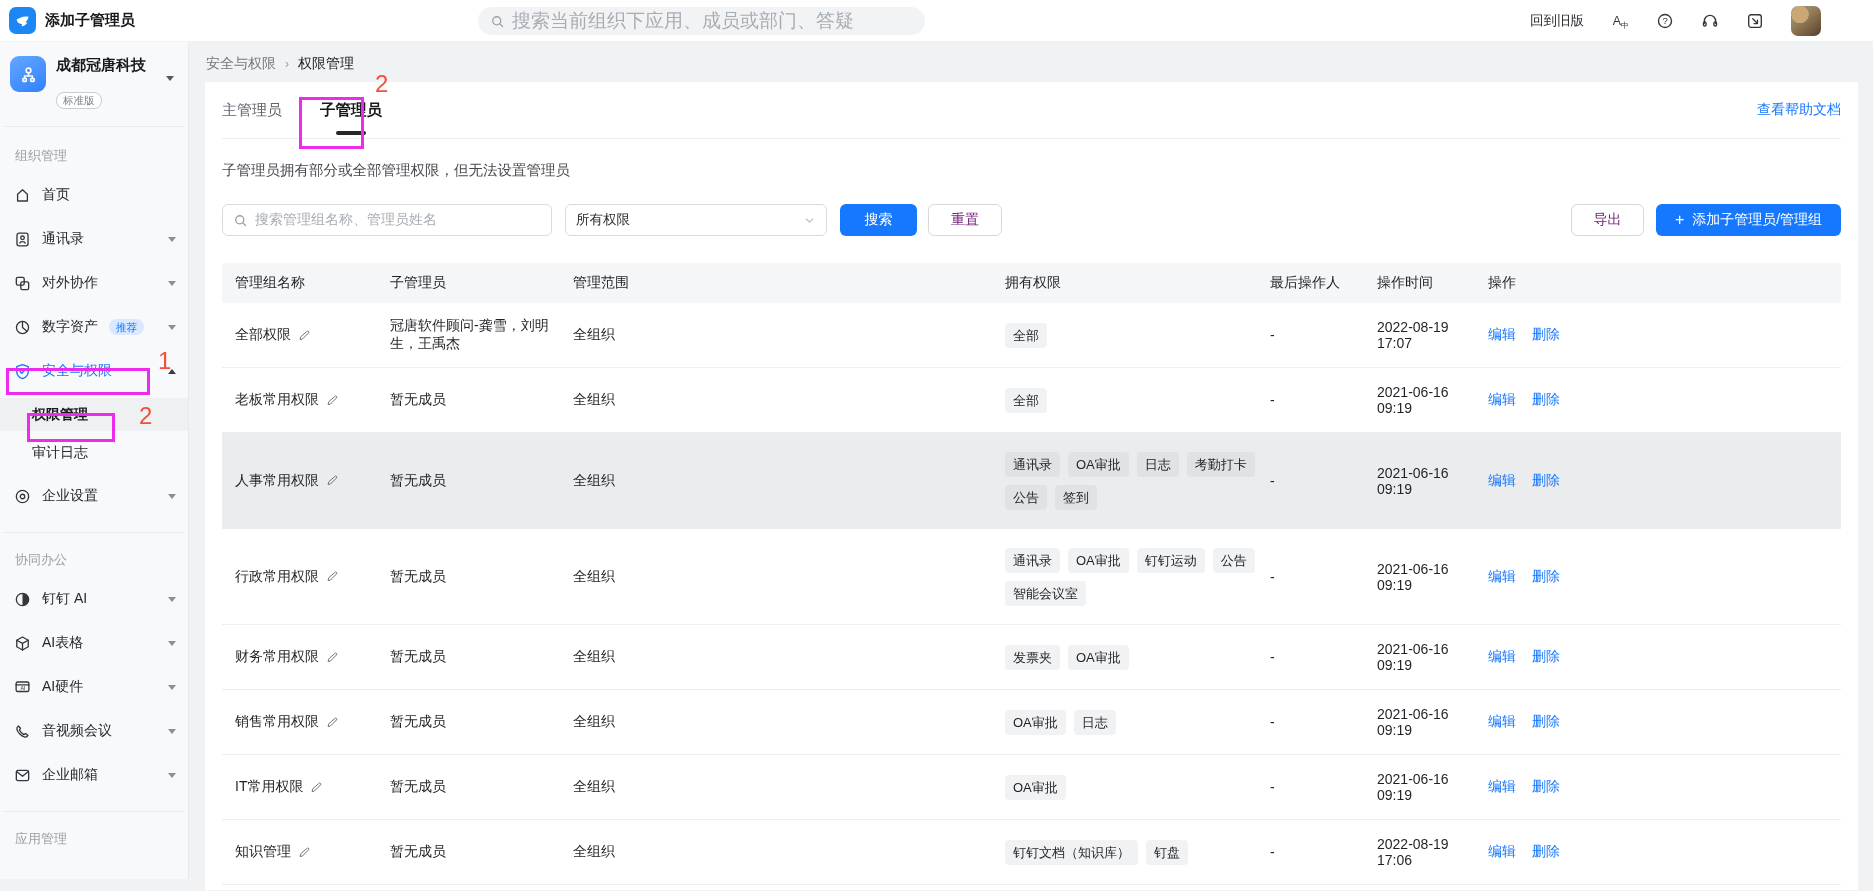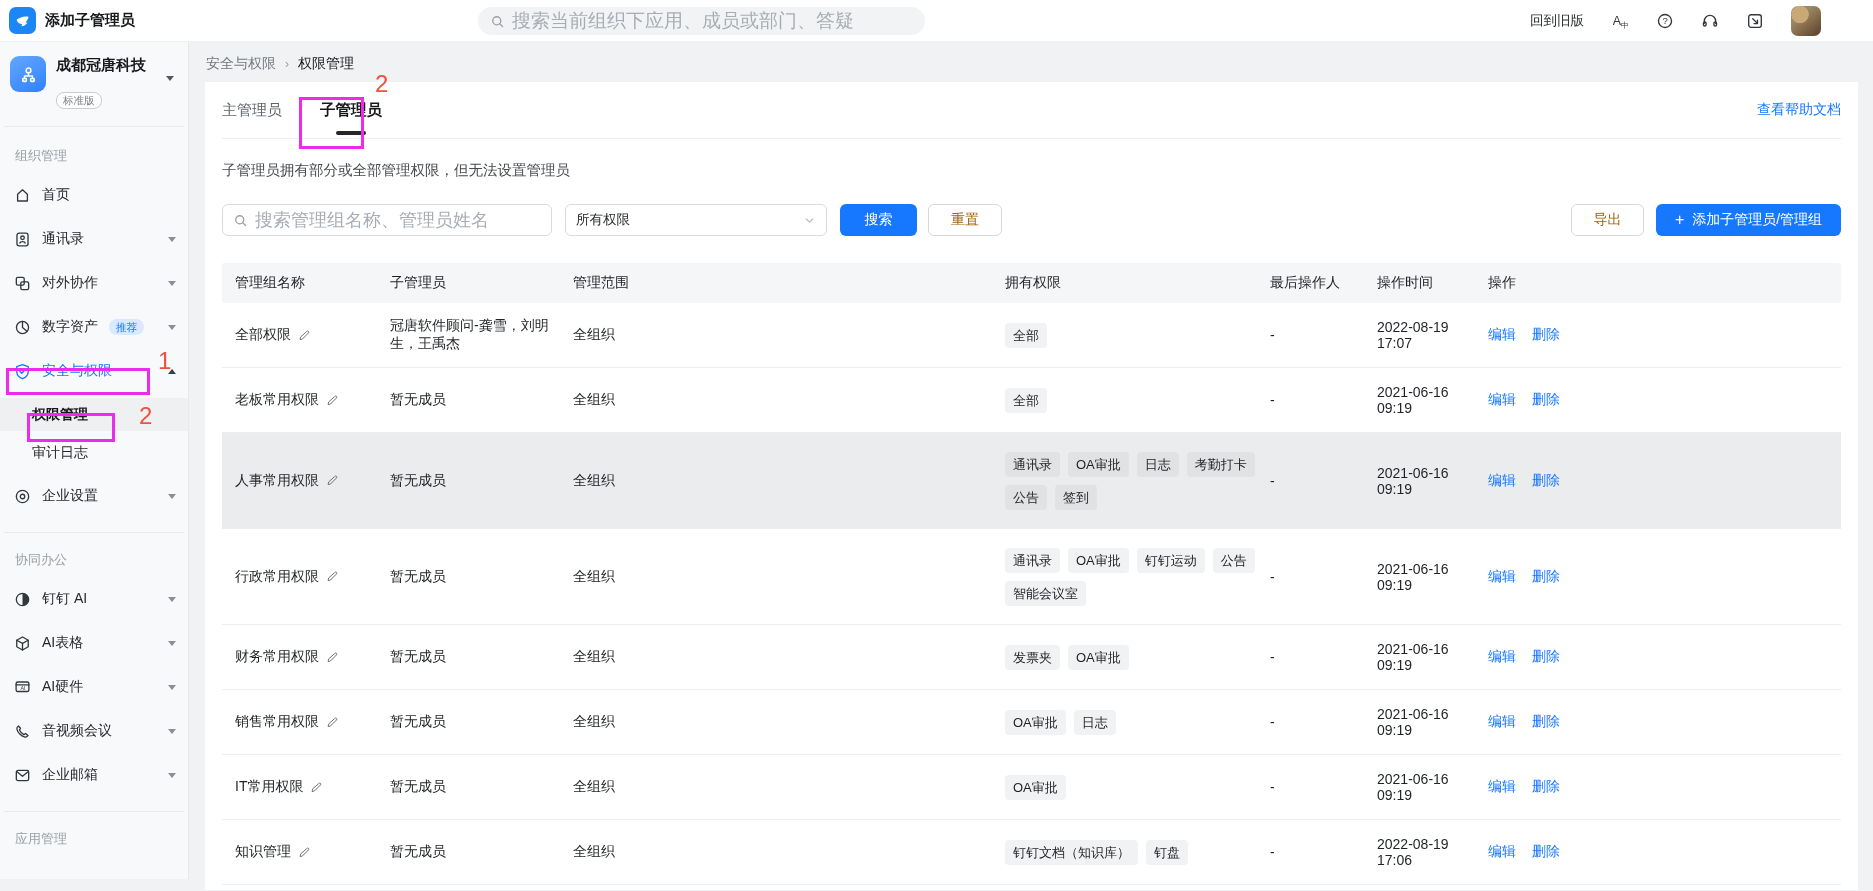--- a/index.html
+++ b/index.html
@@ -51,26 +51,26 @@
   .card { margin:9px 15px 0 16px; background:#fff; border-radius:0; height:808px; padding:0 17px; overflow:hidden; }
   .tabs-row { height:57px; display:flex; align-items:center; border-bottom:1px solid #edeef0; position:relative; }
   .tab { font-size:15px; color:#5f646b; cursor:pointer; margin-right:38px; position:relative; height:100%; display:flex; align-items:center; }
   .tab.active { color:#17191c; font-weight:bold; font-size:15.5px; }
   .tab.active::after { content:""; position:absolute; left:50%; transform:translateX(-50%); bottom:3px; width:30px; height:4px; border-radius:2px; background:#24262a; }
   .help-link { margin-left:auto; color:#1677ff; cursor:pointer; font-size:14px; }
   .desc { margin-top:22px; color:#46494e; font-size:14.5px; }
 
   .filter-row { margin-top:24px; display:flex; align-items:center; }
   .f-input { width:330px; height:32px; border:1px solid #d8dbde; border-radius:6px; display:flex; align-items:center; gap:7px; padding:0 10px; background:#fff; cursor:text; }
-  .f-input .ph { color:#a8adb3; font-size:18px; }
+  .f-input .ph { color:#a8adb3; font-size:14px; }
   .f-select { width:262px; height:32px; border:1px solid #d8dbde; border-radius:6px; display:flex; align-items:center; padding:0 10px; margin-left:13px; background:#fff; cursor:pointer; color:#2a2d31; font-size:13.5px; }
   .f-select .sel-caret { margin-left:auto; display:inline-flex; }
   .btn { height:32px; border-radius:6px; display:inline-flex; align-items:center; justify-content:center; font-size:14px; cursor:pointer; }
   .btn-primary { background:#1677ff; color:#fff; border:none; }
-  .btn-plain { background:#fff; color:#a16207; border:1px solid #d5d8dc; }
+  .btn-plain { background:#fff; color:#701a75; border:1px solid #d5d8dc; }
   .btn-search { width:77px; margin-left:13px; }
   .btn-reset { width:74px; margin-left:11px; }
   .btn-export { width:73px; margin-left:auto; }
   .btn-add { min-width:185px; margin-left:12px; padding:0 14px; gap:8px; }
   .plus { font-size:16px; line-height:1; }
 
   .table { margin-top:27px; }
   .trow { display:grid; grid-template-columns:155px 183px 432px 265px 107px 111px 1fr; padding-left:13px; align-items:center; }
   .thead { background:#f5f6f7; height:40px; color:#82878d; font-size:14px; border-radius:2px; }
   .row { border-bottom:1px solid #eceef0; }

